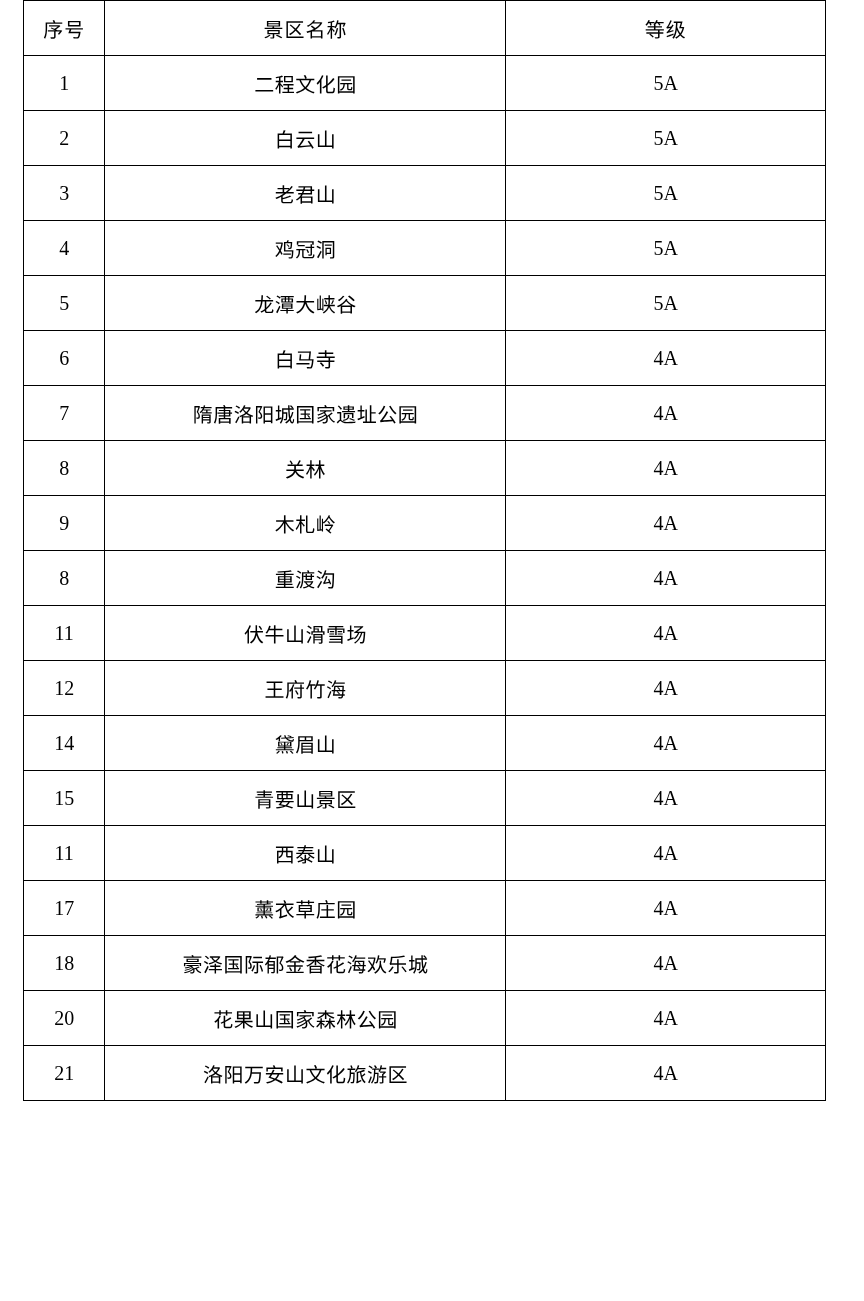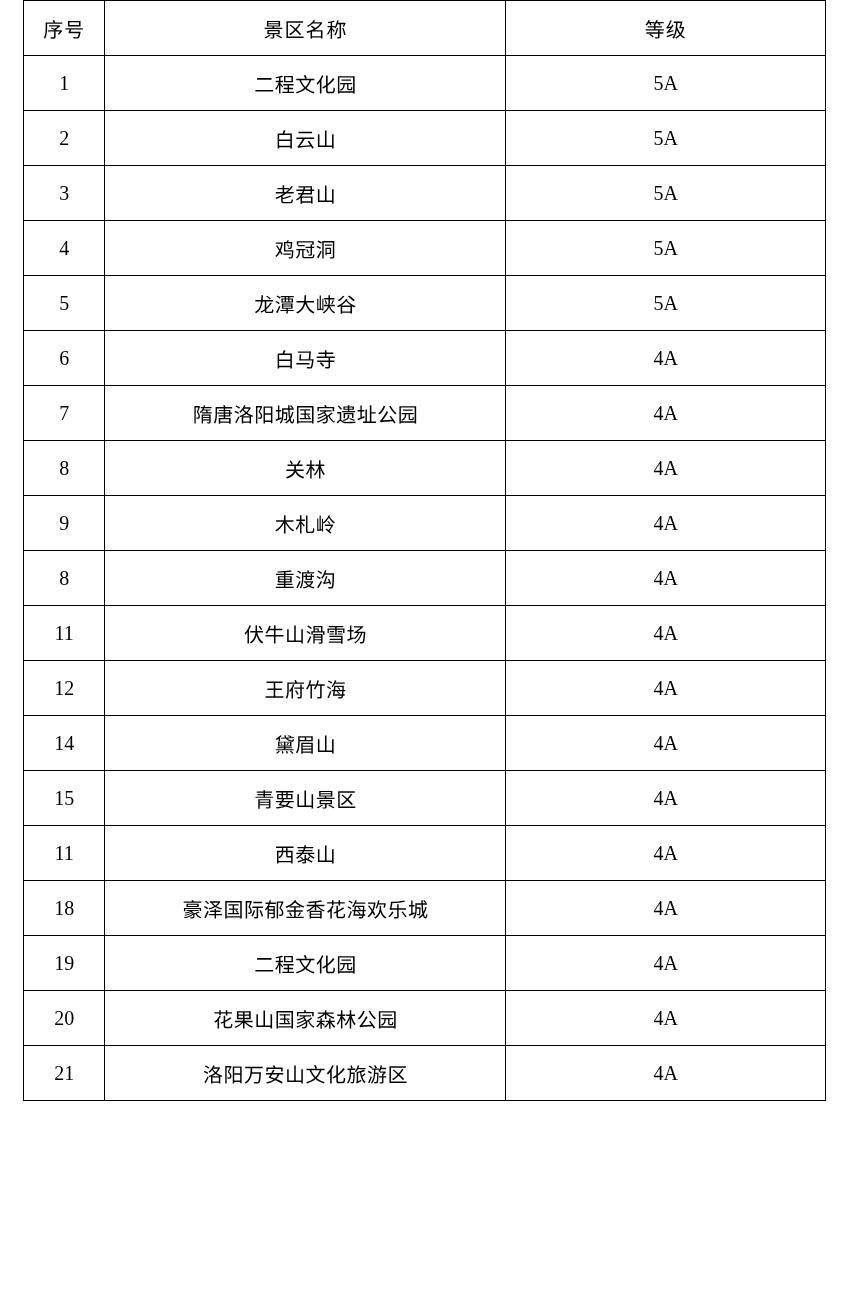--- a/index.html
+++ b/index.html
@@ -149,27 +149,27 @@
           <td class="cell-index">15</td>
           <td class="cell-name">青要山景区</td>
           <td class="cell-level">4A</td>
         </tr>
         <tr>
           <td class="cell-index">11</td>
           <td class="cell-name">西泰山</td>
           <td class="cell-level">4A</td>
         </tr>
         <tr>
-          <td class="cell-index">18</td>
-          <td class="cell-name">豪泽国际郁金香花海欢乐城</td>
+          <td class="cell-index">17</td>
+          <td class="cell-name">薰衣草庄园</td>
           <td class="cell-level">4A</td>
         </tr>
         <tr>
-          <td class="cell-index">19</td>
-          <td class="cell-name">二程文化园</td>
+          <td class="cell-index">18</td>
+          <td class="cell-name">豪泽国际郁金香花海欢乐城</td>
           <td class="cell-level">4A</td>
         </tr>
         <tr>
           <td class="cell-index">20</td>
           <td class="cell-name">花果山国家森林公园</td>
           <td class="cell-level">4A</td>
         </tr>
         <tr>
           <td class="cell-index">21</td>
           <td class="cell-name">洛阳万安山文化旅游区</td>

